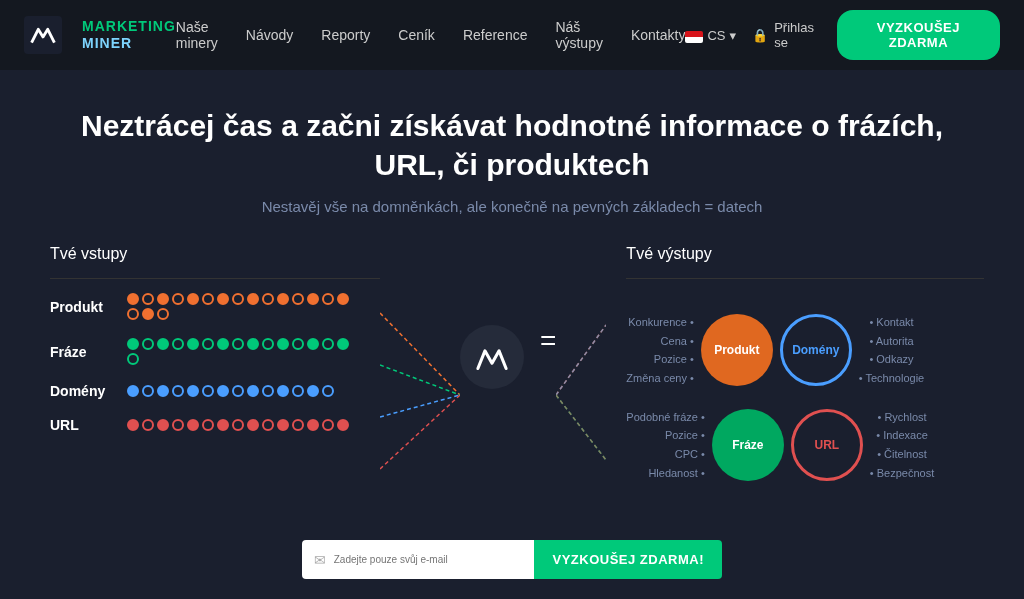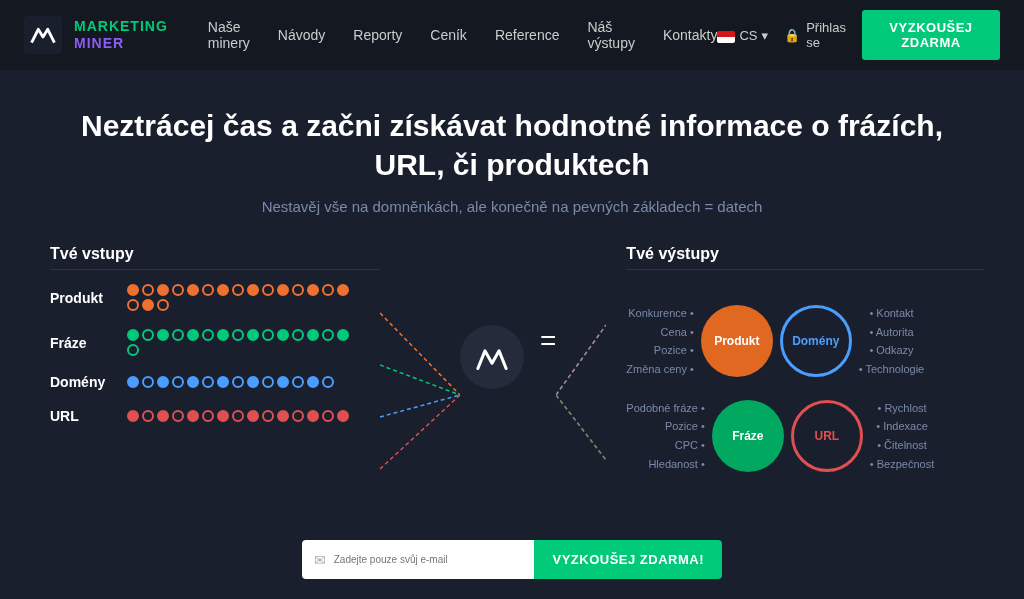--- a/index.html
+++ b/index.html
@@ -19,22 +19,21 @@
       height: 70px;
       display: flex;
       align-items: center;
       padding: 0 24px;
       position: relative;
       z-index: 10;
     }
     .logo-area {
       display: flex;
       align-items: center;
-      gap: 12px;
-      margin-right: 40px;
+      gap: 20px;
     }
     .logo-icon {
       width: 38px;
       height: 38px;
     }
     .logo-text {
       font-size: 14px;
       font-weight: 700;
       letter-spacing: 1px;
       color: #fff;
@@ -85,21 +84,21 @@
       cursor: pointer;
     }
     .lock-icon { font-size: 13px; }
     .cta-btn {
       background: #00c97a;
       color: #fff;
       font-size: 13px;
       font-weight: 700;
       padding: 10px 18px;
       border: none;
-      border-radius: 3px;
+      border-radius: 16px;
       cursor: pointer;
       letter-spacing: 0.5px;
     }
 
     
     .hero {
       padding: 36px 60px 0;
       text-align: center;
     }
     .hero h1 {
@@ -124,24 +123,24 @@
       position: relative;
     }
 
     
     .inputs-panel {
       width: 340px;
       padding-left: 10px;
     }
     .panel-title {
       font-size: 16px;
-      font-weight: 700;
+      font-weight: 400;
       color: #fff;
       margin-bottom: 14px;
-      padding-bottom: 6px;
+      padding-bottom: 15px;
       border-bottom: 1px solid #333;
     }
     .input-row {
       display: flex;
       align-items: center;
       margin-bottom: 18px;
       gap: 12px;
     }
     .input-label {
       font-size: 14px;
@@ -280,21 +279,21 @@
 
 <header>
   <div class="logo-area">
     <svg class="logo-icon" viewBox="0 0 40 40">
       <rect width="40" height="40" rx="4" fill="#1a1f2e"></rect>
       <path d="M8 28 L15 14 L20 22 L25 14 L32 28" stroke="#fff" stroke-width="3" fill="none" stroke-linejoin="round"></path>
     </svg>
     <div class="logo-text">
       <span>MARKETING</span>
       <br>
-      <span style="color:#8b5cf6">MINER</span>
+      <span style="color:#7dd3fc">MINER</span>
     </div>
   </div>
 
   <nav>
     <a>Naše minery</a>
     <a>Návody</a>
     <a>Reporty</a>
     <a>Ceník</a>
     <a>Reference</a>
     <a>Náš výstupy</a>

